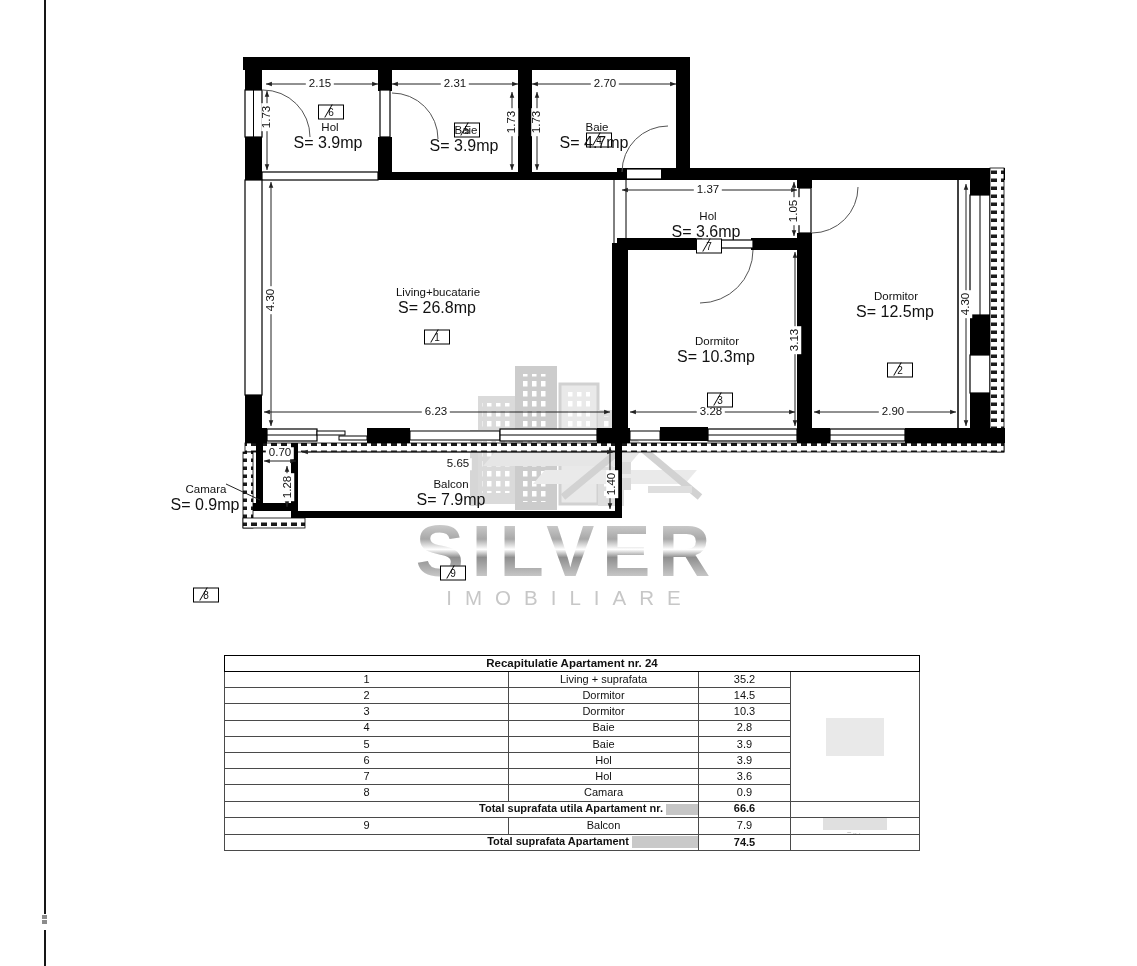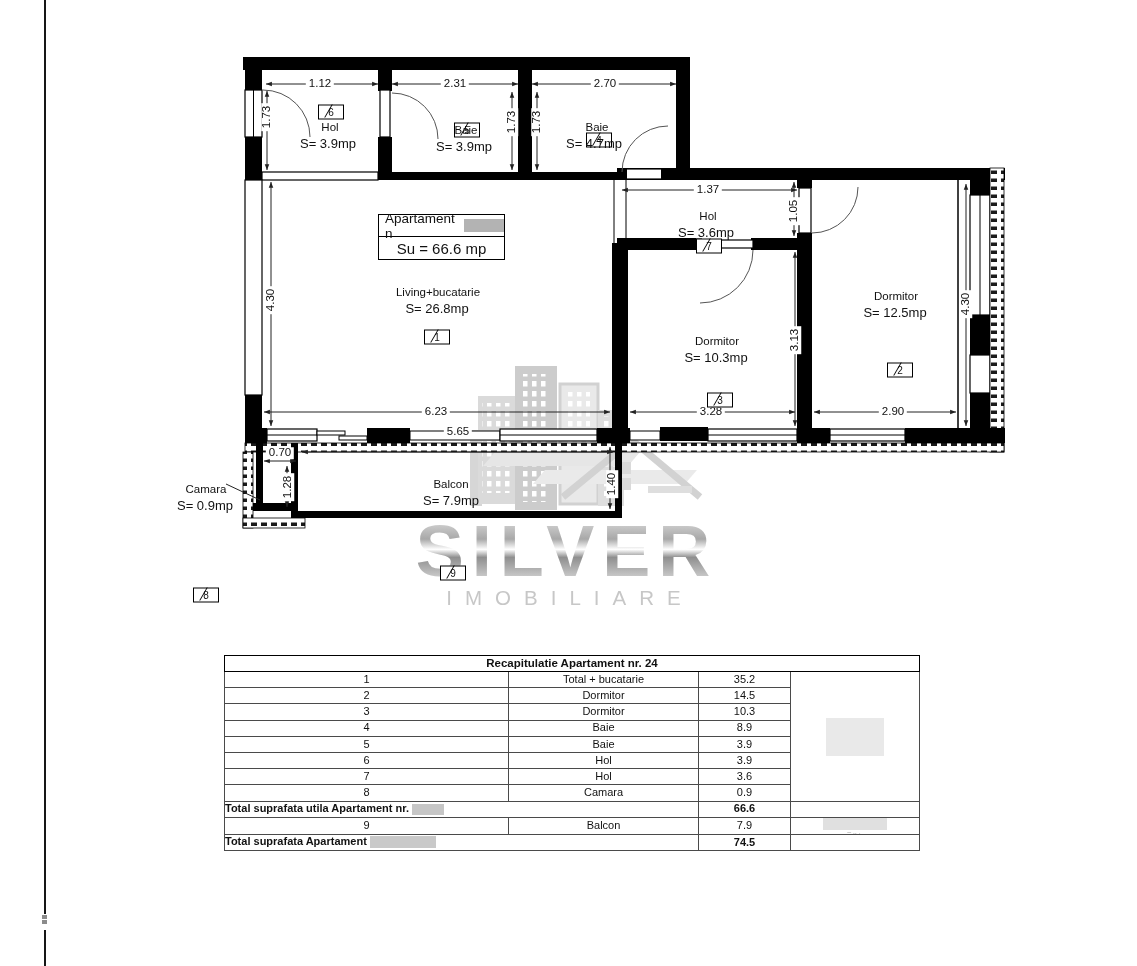--- a/index.html
+++ b/index.html
@@ -3,21 +3,21 @@
 <meta charset="utf-8">
 <style>
   html,body{margin:0;padding:0;background:#fff;}
   .canvas{position:relative;width:1137px;height:966px;background:#fff;overflow:hidden;
           font-family:"Liberation Sans", sans-serif;color:#111;}
   .abs{position:absolute;}
   .ctr{transform:translate(-50%,-50%);white-space:nowrap;}
   .vctr{transform:translate(-50%,-50%) rotate(-90deg);white-space:nowrap;}
   .dim{font-size:11.5px;background:#fff;padding:0 3px;line-height:1;}
   .rname{font-size:11.5px;line-height:1;}
-  .rarea{font-size:13px;line-height:1;}
+  .rarea{font-size:16px;line-height:1;}
   .numbox{width:24px;height:13px;border:1.4px solid #000;background:#fff;
           display:flex;align-items:center;justify-content:center;
           font-size:10px;line-height:1;position:relative;}
   .numbox::before{content:"";position:absolute;left:3px;top:-1px;width:6px;height:13px;
           border-right:1px solid #000;transform:skewX(-30deg);}
   .edge-line{left:44px;top:0;width:2px;height:966px;background:#161616;}
   .edge-mark{left:40px;top:914px;width:8px;height:16px;background:#fff;}
   .edge-mark i{display:block;width:5px;height:4px;background:#8b8b8b;margin:1px auto;}
   
   .aptbox{left:378px;top:214px;width:125px;border:1.6px solid #000;background:#fff;}
@@ -25,21 +25,21 @@
               padding-left:6px;font-size:13.5px;}
   .aptbox .r1 .redact{width:42px;height:13px;background:#b3b3b3;margin-left:2px;}
   .aptbox .r2{height:22px;display:flex;align-items:center;justify-content:center;font-size:15px;}
   
   .recap{left:224px;top:655px;width:695px;border-collapse:collapse;table-layout:fixed;
          font-size:11px;background:#fff;}
   .recap td{border:1px solid #4a4a4a;height:15.2px;padding:0;text-align:center;
             vertical-align:middle;line-height:1.05;overflow:hidden;}
   .recap tr.title td{border:1.6px solid #000;font-weight:bold;font-size:11.5px;height:15px;}
   .recap .b{font-weight:bold;}
-  .recap .lblcell{text-align:left;}
+  .recap .lblcell{text-align:right;}
   .redact-sm{display:inline-block;width:32px;height:11px;background:#c6c6c6;
              vertical-align:middle;margin-left:3px;}
   .redact-lg{display:inline-block;width:66px;height:12px;background:#c9c9c9;
              vertical-align:middle;margin-left:3px;}
   .col4-redact{width:58px;height:38px;background:#e9e9e9;margin:2px auto 0 auto;}
   .balc-redact{width:64px;height:12px;background:#e0e0e0;margin:0 auto;}
   .faint-marks{font-size:7px;color:#9f9f9f;letter-spacing:2px;line-height:4px;}
   svg text{font-family:"Liberation Sans", sans-serif;}
 </style>
 </head>
@@ -199,46 +199,39 @@
       <line x1="630" y1="412" x2="795" y2="412" marker-start="url(#arr)" marker-end="url(#arr)"></line>
       <line x1="814" y1="412" x2="956" y2="412" marker-start="url(#arr)" marker-end="url(#arr)"></line>
       <line x1="302" y1="452" x2="613" y2="452" marker-start="url(#arr)" marker-end="url(#arr)"></line>
       <line x1="610" y1="447" x2="610" y2="509" marker-start="url(#arr)" marker-end="url(#arr)"></line>
       <line x1="264" y1="461" x2="296" y2="461" marker-start="url(#arr)" marker-end="url(#arr)"></line>
       <line x1="287" y1="466" x2="287" y2="507" marker-start="url(#arr)" marker-end="url(#arr)"></line>
       <line x1="226" y1="484" x2="260" y2="500"></line>
     </g>
   </svg>
 
-  <div class="abs ctr dim" style="left:320px;top:84px">1.12</div>
+  <div class="abs ctr dim" style="left:320px;top:84px">2.15</div>
   <div class="abs ctr dim" style="left:455px;top:84px">2.31</div>
   <div class="abs ctr dim" style="left:605px;top:84px">2.70</div>
   <div class="abs vctr dim" style="left:267px;top:117px">1.73</div>
   <div class="abs vctr dim" style="left:512px;top:122px">1.73</div>
   <div class="abs vctr dim" style="left:537px;top:122px">1.73</div>
   <div class="abs ctr dim" style="left:708px;top:190px">1.37</div>
   <div class="abs vctr dim" style="left:794px;top:211px">1.05</div>
   <div class="abs vctr dim" style="left:271px;top:300px">4.30</div>
   <div class="abs vctr dim" style="left:966px;top:304px">4.30</div>
   <div class="abs vctr dim" style="left:795px;top:340px">3.13</div>
   <div class="abs ctr dim" style="left:436px;top:412px">6.23</div>
   <div class="abs ctr dim" style="left:711px;top:412px">3.28</div>
   <div class="abs ctr dim" style="left:893px;top:412px">2.90</div>
-  <div class="abs ctr dim" style="left:458px;top:432px">5.65</div>
+  <div class="abs ctr dim" style="left:458px;top:464px">5.65</div>
   <div class="abs vctr dim" style="left:612px;top:484px">1.40</div>
   <div class="abs ctr dim" style="left:280px;top:453px">0.70</div>
   <div class="abs vctr dim" style="left:288px;top:487px">1.28</div>
 
-  <div class="abs aptbox">
-    <div class="r1">
-        <span>Apartament n</span>
-      <span class="redact"></span>
-      </div>
-    <div class="r2">Su = 66.6 mp</div>
-  </div>
 
   <div class="abs ctr numbox" style="left:331px;top:112px">6</div>
   <div class="abs ctr rname" style="left:330px;top:128px">Hol</div>
   <div class="abs ctr rarea" style="left:328px;top:143px">S= 3.9mp</div>
 
   <div class="abs ctr numbox" style="left:467px;top:115px">5</div>
   <div class="abs ctr rname" style="left:466px;top:131px">Baie</div>
   <div class="abs ctr rarea" style="left:464px;top:146px">S= 3.9mp</div>
 
   <div class="abs ctr numbox" style="left:599px;top:110px">4</div>
@@ -275,40 +268,40 @@
         <col style="width:190px">
         <col style="width:92px">
         <col style="width:129px">
       </colgroup>
     <tbody>
         <tr class="title">
           <td colspan="4">Recapitulatie Apartament nr. 24</td>
         </tr>
     <tr>
           <td>1</td>
-          <td>Total + bucatarie</td>
+          <td>Living + suprafata</td>
           <td>35.2</td>
       <td rowspan="8">
             <div class="col4-redact"></div>
           </td>
         </tr>
     <tr>
           <td>2</td>
           <td>Dormitor</td>
           <td>14.5</td>
         </tr>
     <tr>
           <td>3</td>
           <td>Dormitor</td>
           <td>10.3</td>
         </tr>
     <tr>
           <td>4</td>
           <td>Baie</td>
-          <td>8.9</td>
+          <td>2.8</td>
         </tr>
     <tr>
           <td>5</td>
           <td>Baie</td>
           <td>3.9</td>
         </tr>
     <tr>
           <td>6</td>
           <td>Hol</td>
           <td>3.9</td>

